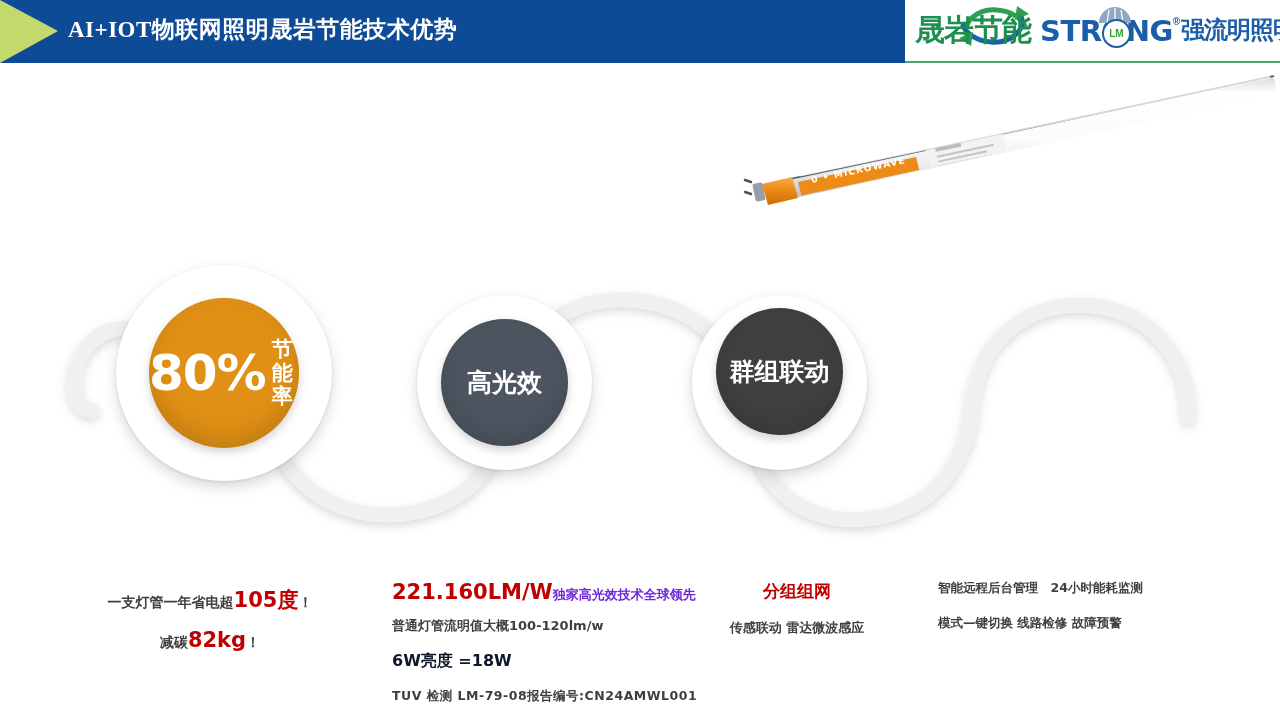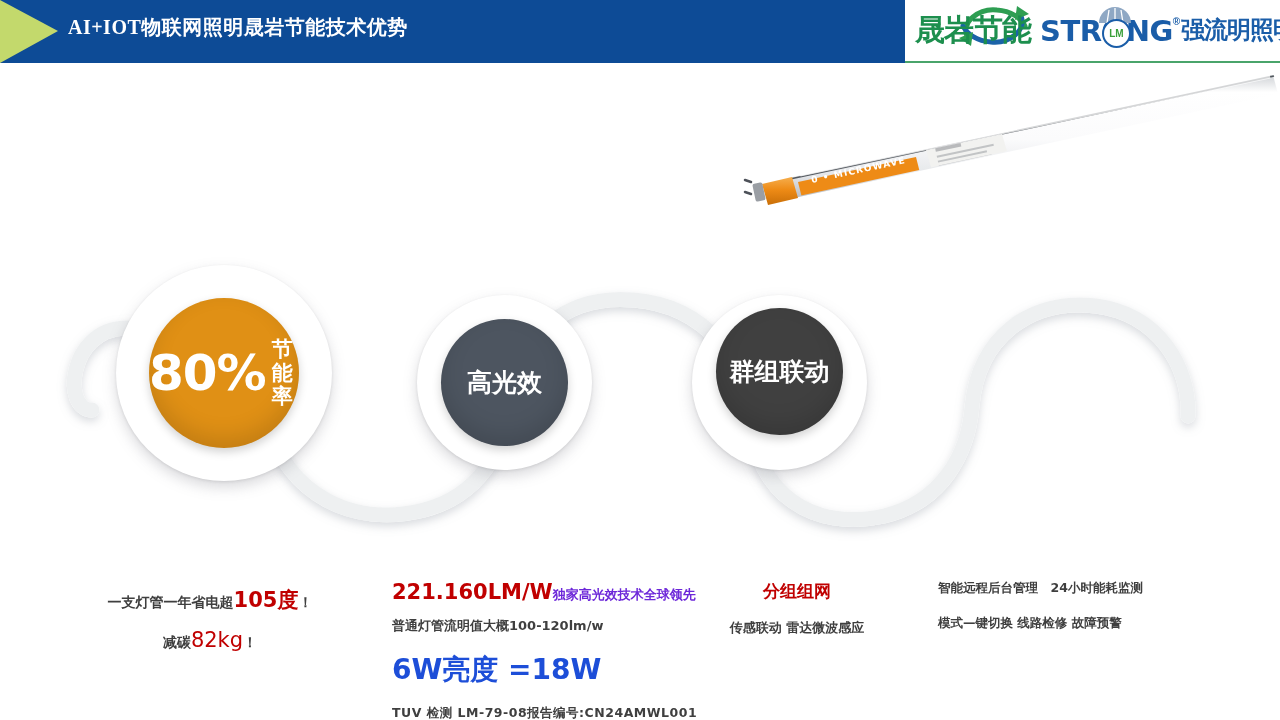--- a/index.html
+++ b/index.html
@@ -13,21 +13,21 @@
 
   
   .header{position:absolute;left:0;top:0;width:1280px;height:63px;background:#0d4b96;}
   .header-arrow{
     position:absolute;left:0;top:0;width:0;height:0;
     border-top:31px solid transparent;border-bottom:32px solid transparent;
     border-left:58px solid #c3d96c;
   }
   .header-title{
     position:absolute;left:68px;top:14px;
-    font-size:20px;font-weight:bold;color:#ffffff;
+    font-size:23px;font-weight:bold;color:#ffffff;
     letter-spacing:0.5px;white-space:nowrap;
     font-family:"Liberation Serif","DejaVu Serif",serif;
   }
   .logo-box{
     position:absolute;left:905px;top:0;width:375px;height:63px;
     background:#ffffff;border-bottom:2px solid #4aa46b;
     display:flex;align-items:center;justify-content:flex-start;
     padding-left:10px;box-sizing:border-box;overflow:hidden;
   }
   .logo-cn{
@@ -86,27 +86,27 @@
   .label-ai{font-size:23px;font-weight:bold;font-family:"Liberation Serif","DejaVu Serif",serif;}
   .label-cn-sm{font-size:22px;font-weight:bold;font-family:"DejaVu Sans",sans-serif;margin-top:1px;}
 
   
   .caption{position:absolute;font-family:"DejaVu Sans",sans-serif;}
   .cap-line{white-space:nowrap;}
   .c1{left:100px;top:586px;text-align:center;width:220px;}
   .c1 .l1{font-size:14px;font-weight:bold;color:#3f3f3f;letter-spacing:0px;}
   .c1 .l1 .n{font-size:21px;font-weight:bold;color:#c00000;}
   .c1 .l2{font-size:14px;font-weight:bold;color:#3f3f3f;margin-top:14px;}
-  .c1 .l2 .n{font-size:21px;font-weight:normal;color:#c00000;}
+  .c1 .l2 .n{font-size:21px;font-weight:bold;color:#c00000;}
 
   .c2{left:392px;top:580px;}
   .c2 .l1 .big{font-size:21px;font-weight:bold;color:#c00000;}
   .c2 .l1 .sm{font-size:13px;font-weight:bold;color:#6d28d9;}
   .c2 .l2{font-size:13px;font-weight:bold;color:#3f3f3f;margin-top:13px;}
-  .c2 .l3{font-size:28px;font-weight:bold;color:#1d4ed8;margin-top:16px;}
+  .c2 .l3{font-size:16px;font-weight:bold;color:#0f172a;margin-top:16px;}
   .c2 .l4{font-size:12.5px;font-weight:bold;color:#3f3f3f;margin-top:16px;letter-spacing:0.5px;}
 
   .c3{left:712px;top:580px;text-align:center;width:170px;}
   .c3 .l1{font-size:17px;font-weight:bold;color:#c00000;}
   .c3 .l2{font-size:13px;font-weight:bold;color:#3f3f3f;margin-top:16px;}
 
   .c4{left:938px;top:580px;}
   .c4 .l1{font-size:12.5px;font-weight:bold;color:#3f3f3f;}
   .c4 .l2{font-size:12.5px;font-weight:bold;color:#3f3f3f;margin-top:18px;}
 </style>

